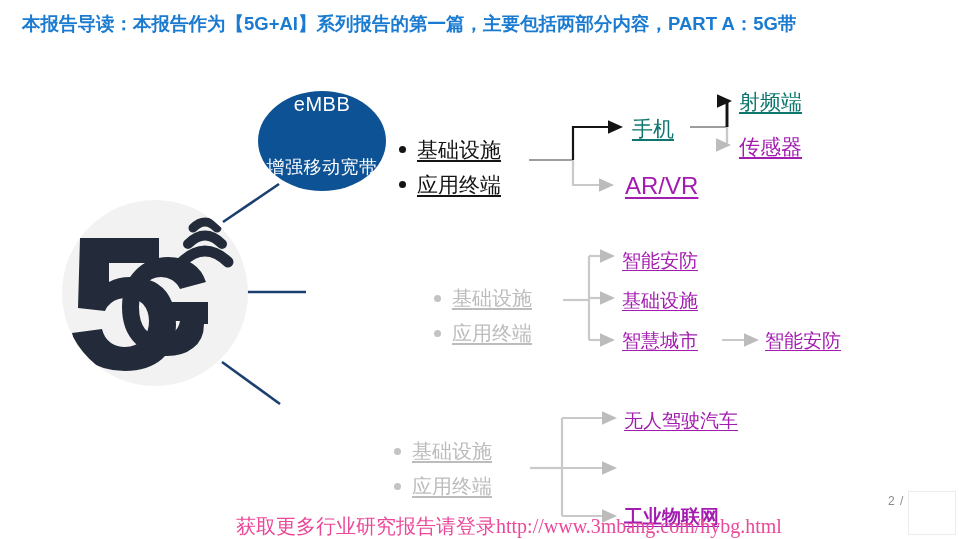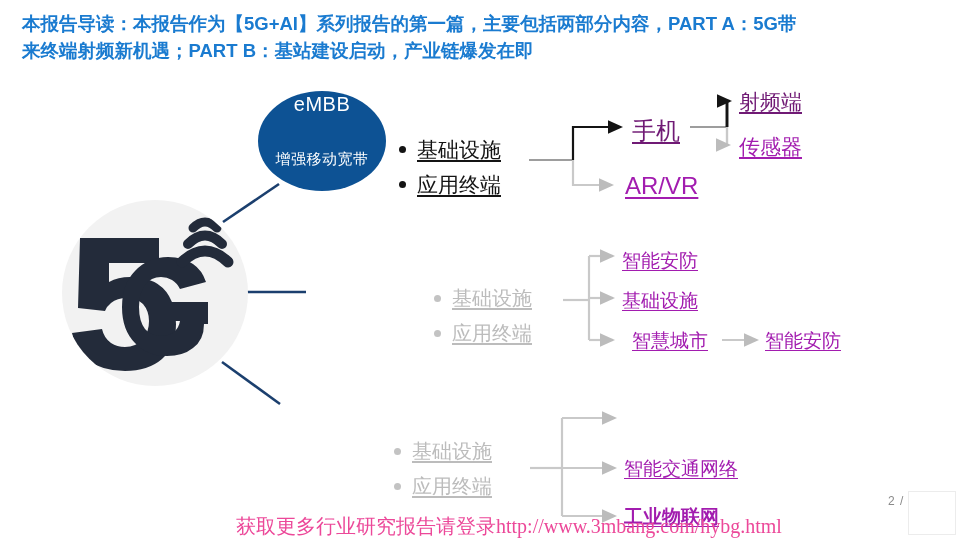--- a/index.html
+++ b/index.html
@@ -61,23 +61,23 @@
     justify-content: flex-start;
     gap: 28px;
   }
   .node-circle .node-en {
     font-size: 20px;
     letter-spacing: 0.5px;
     line-height: 26px;
     font-weight: normal;
   }
   .node-circle .node-cn {
-    font-size: 15px;
+    font-size: 18px;
     line-height: 20px;
-    margin-top: 4px;
+    margin-top: 12px;
     letter-spacing: 0.5px;
   }
 
   #circle-embb {
     left: 258px; top: 91px;
     width: 128px; height: 100px;
   }
   #circle-mmtc {
     left: 305px; top: 243px;
     width: 116px; height: 111px;
@@ -124,33 +124,33 @@
   #bullets-mmtc { left: 434px; top: 257px; font-size: 20px; line-height: 35px; }
   #bullets-urllc { left: 394px; top: 410px; font-size: 20px; line-height: 35px; }
 
   
   .leaf {
     position: absolute;
     white-space: nowrap;
     text-decoration: underline;
     text-underline-offset: 3px;
   }
-  .leaf.dark { color: #701a75; }
+  .leaf.dark { color: #0f766e; }
   .leaf.gray { color: #a21caf; }
 
   
-  #leaf-shouji   { left: 632px; top: 115px; font-size: 24px; }
+  #leaf-shouji   { left: 632px; top: 115px; font-size: 21px; }
   #leaf-shepin   { left: 739px; top: 88px;  font-size: 21px; }
   #leaf-sensor   { left: 739px; top: 133px; font-size: 21px; }
   #leaf-arvr     { left: 625px; top: 172px; font-size: 24px; }
 
   
   #leaf-home     { left: 622px; top: 248px; font-size: 19px; }
   #leaf-wear     { left: 622px; top: 288px; font-size: 19px; }
-  #leaf-city     { left: 622px; top: 328px; font-size: 19px; margin-left: 10px; }
+  #leaf-city     { left: 622px; top: 328px; font-size: 19px; }
   #leaf-secure   { left: 765px; top: 328px; font-size: 19px; font-family: Liberation Serif, serif; }
 
   
   #leaf-car      { left: 624px; top: 408px; font-size: 19px; }
   #leaf-traffic  { left: 624px; top: 456px; font-size: 19px; }
   #leaf-iiot     { left: 624px; top: 504px; font-size: 19px; font-weight: bold; }
 
   
   .footer-note {
     position: absolute;
@@ -179,21 +179,20 @@
     background: #ffffff;
   }
 </style>
 </head>
 <body>
 
 <div id="slide">
 
   <div class="title-block">
     <div>本报告导读：本报告作为【5G+AI】系列报告的第一篇，主要包括两部分内容，PART A：5G带</div>
-    <div>来终端射频新机遇；PART B：基站建设启动，产业链爆发在即</div>
   </div>
 
   <svg id="wire-layer" viewBox="0 0 959 539" width="959" height="539">
     <defs>
       <marker id="arrowDark" markerWidth="7" markerHeight="7" refX="6" refY="3.5" orient="auto">
         <polygon points="0,0.4 7,3.5 0,6.6" fill="#141414"></polygon>
       </marker>
       <marker id="arrowGray" markerWidth="7" markerHeight="7" refX="6" refY="3.5" orient="auto">
         <polygon points="0,0.4 7,3.5 0,6.6" fill="#bcbcbc"></polygon>
       </marker>
@@ -308,20 +307,20 @@
   <div class="leaf dark" id="leaf-shouji">手机</div>
   <div class="leaf dark" id="leaf-shepin">射频端</div>
   <div class="leaf gray" id="leaf-sensor">传感器</div>
   <div class="leaf gray" id="leaf-arvr">AR/VR</div>
 
   <div class="leaf gray" id="leaf-home">智能安防</div>
   <div class="leaf gray" id="leaf-wear">基础设施</div>
   <div class="leaf gray" id="leaf-city">智慧城市</div>
   <div class="leaf gray" id="leaf-secure">智能安防</div>
 
-  <div class="leaf gray" id="leaf-traffic">智能交通网络</div>
+  <div class="leaf gray" id="leaf-car">无人驾驶汽车</div>
   <div class="leaf gray" id="leaf-iiot">工业物联网</div>
 
   <div class="footer-note">获取更多行业研究报告请登录http://www.3mbang.com/hybg.html</div>
   <div class="page-num">2 /</div>
   <div class="page-box"></div>
 
 </div>
 
 </body></html>

